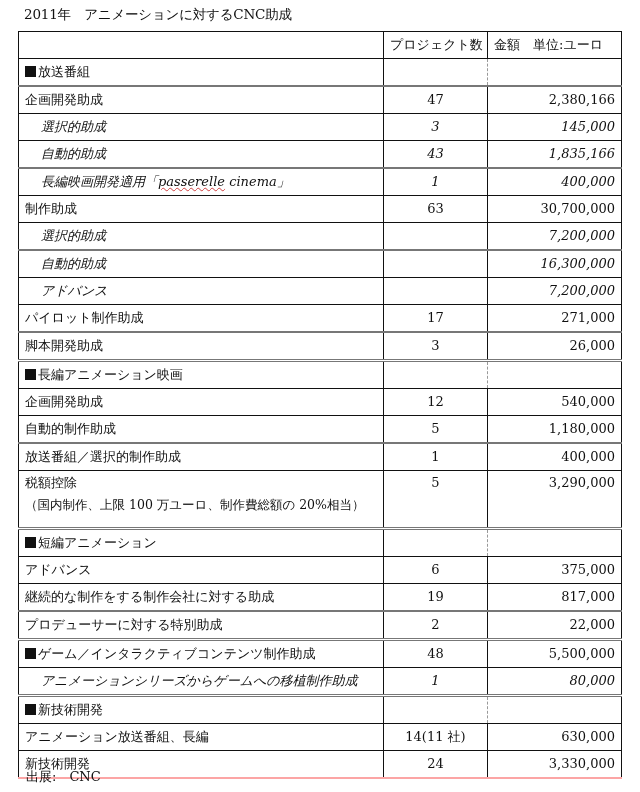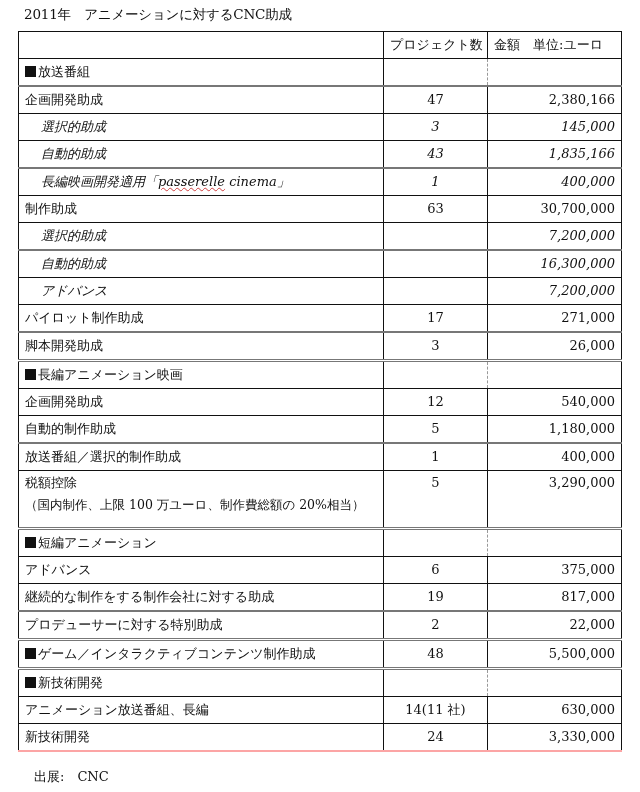--- a/index.html
+++ b/index.html
@@ -37,21 +37,21 @@
     td.num { text-align: center; }
     td.amt { text-align: right; padding-right: 20px; }
     tr.italic td { font-style: italic; margin-left: 16px; }
     tr.italic td.label { padding-left: 22px; }
     tr.section td { border-top: 3px double #777; }
     tr.gray td { border-top: 2px solid #777; }
     tr.tall td { height: 55px; line-height: 22px; vertical-align: top; padding-top: 1px; }
     .sq { display: inline-block; width: 11px; height: 11px; background: #111; margin-right: 2px; vertical-align: -1px; }
     .squiggle { text-decoration: underline wavy #d04040; text-decoration-thickness: 1px; }
     .source {
-      position: absolute; left: 34px; top: 768px; font-size: 13px;
+      position: absolute; left: 26px; top: 768px; font-size: 13px;
     }
   </style>
 </head>
 <body>
 
 <div class="title">2011年　アニメーションに対するCNC助成</div>
 
 <table class="grid">
   <colgroup>
       <col class="c1">
@@ -169,20 +169,25 @@
       <td>プロデューサーに対する特別助成</td>
       <td class="num">2</td>
       <td class="amt">22,000</td>
     </tr>
 
     <tr class="section">
       <td><span class="sq"></span><span>ゲーム／インタラクティブコンテンツ制作助成</span></td>
       <td class="num">48</td>
       <td class="amt">5,500,000</td>
     </tr>
+    <tr class="italic">
+      <td class="label">アニメーションシリーズからゲームへの移植制作助成</td>
+      <td class="num">1</td>
+      <td class="amt">80,000</td>
+    </tr>
 
     <tr class="section">
       <td><span class="sq"></span><span>新技術開発</span></td>
       <td style="border-right:1px dashed #999"></td>
       <td style="border-left:1px dashed #999"></td>
     </tr>
     <tr>
       <td>アニメーション放送番組、長編</td>
       <td class="num">14(11 社)</td>
       <td class="amt">630,000</td>

